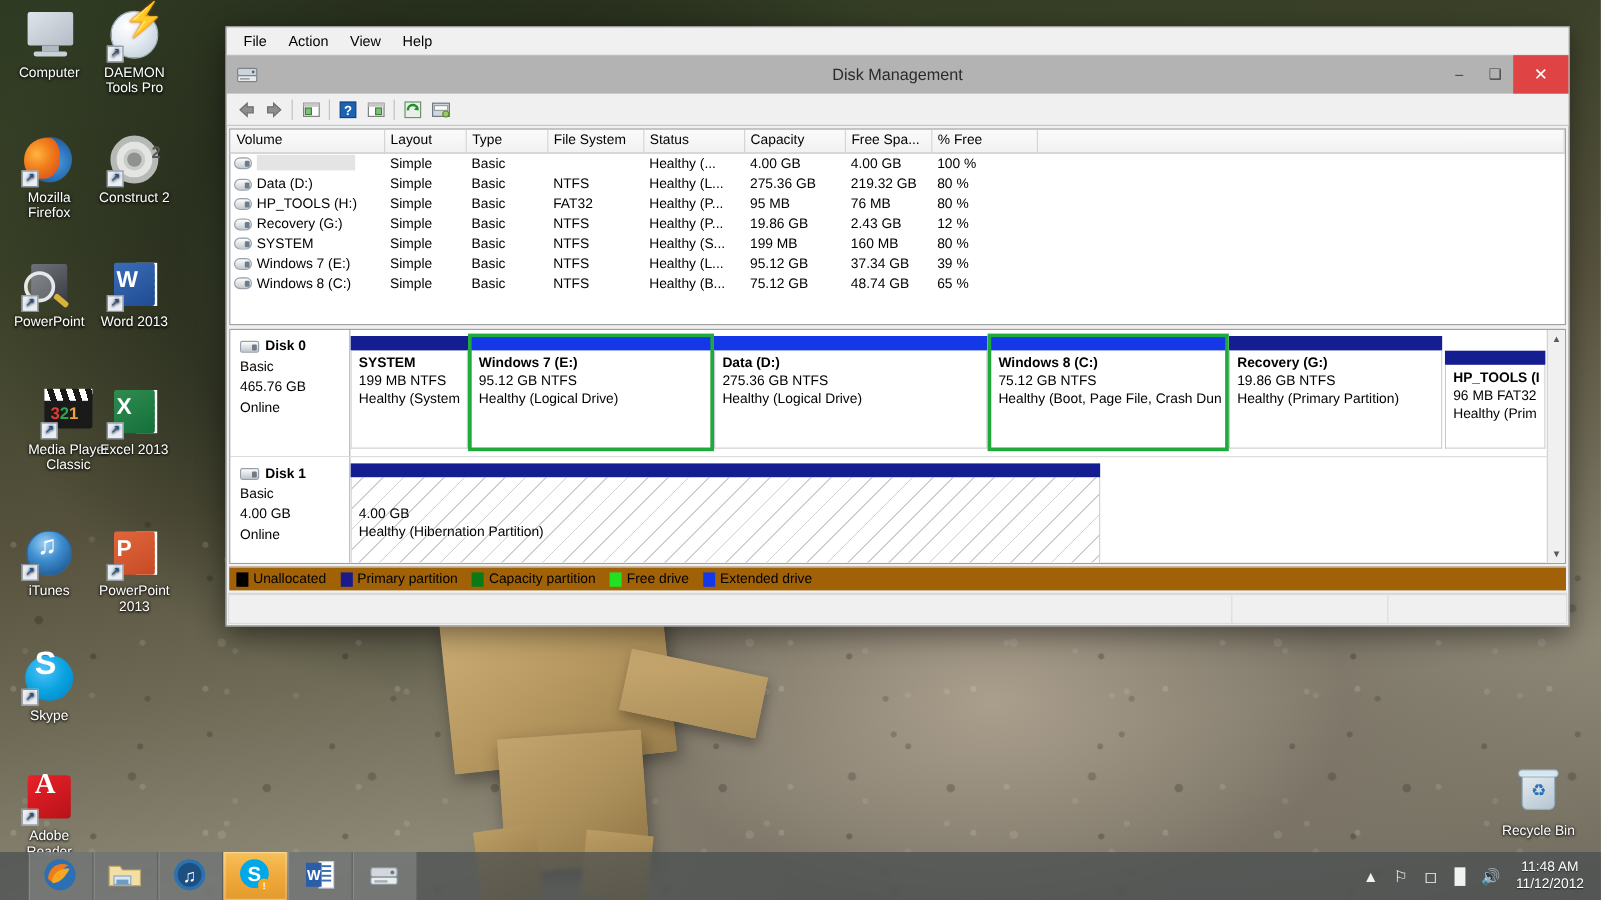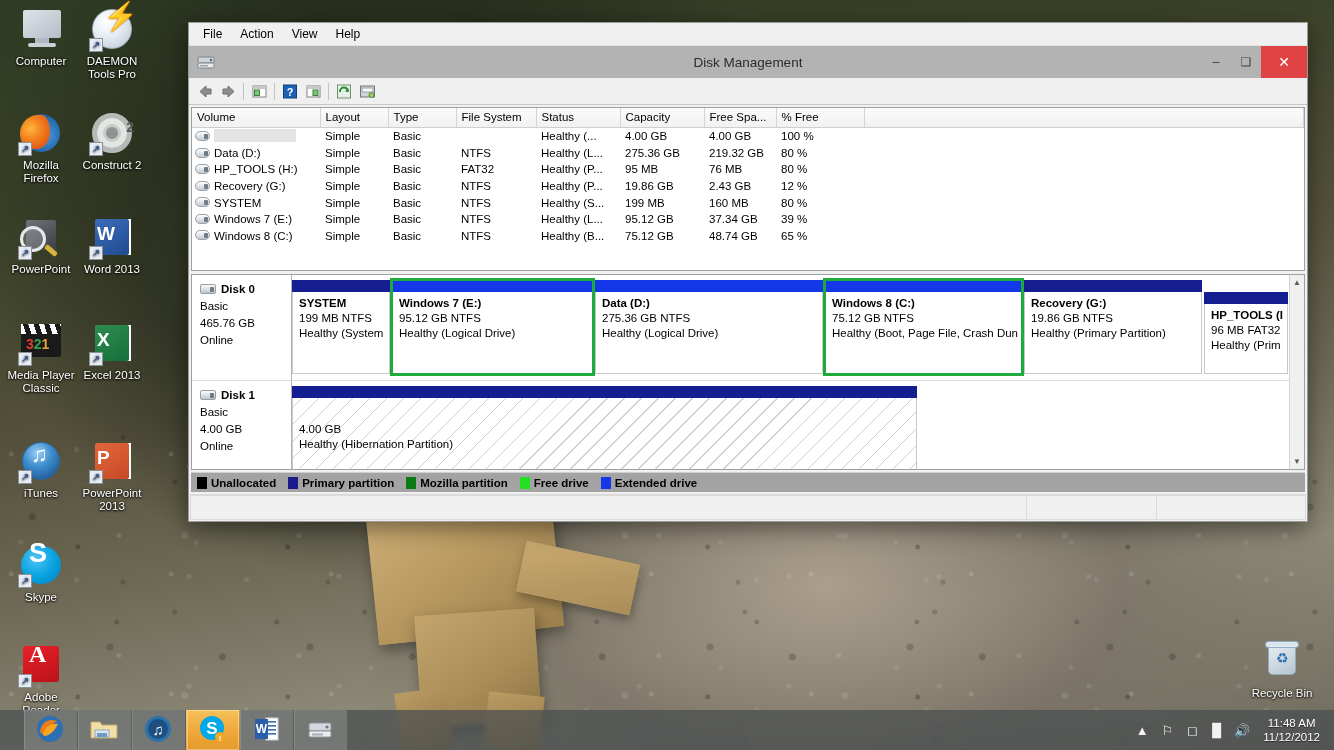--- a/index.html
+++ b/index.html
@@ -329,21 +329,21 @@
   #vscroll {
     width: 15px; flex: none; background: #f0f0f0; border-left: 1px solid #d3d3d3;
     display: flex; flex-direction: column; justify-content: space-between;
   }
   .sbtn { height: 15px; display:flex; align-items:center; justify-content:center;
      font-size: 8px; color: #5a5a5a; background: #f0f0f0; }
 
   #legend {
     height: 20px; flex: none; display: flex; align-items: center;
     padding-left: 6px; gap: 5px; font-size: 11.5px;
-    background: #a3a3a3; border-top: 1px solid #cfcfcf; margin: 2px 2px 0 2px; font-weight: bold;
+    background: #a16207; border-top: 1px solid #cfcfcf; margin: 2px 2px 0 2px;
   }
   .lg { display: flex; align-items: center; gap: 4px; margin-right: 7px; }
   .lg .sw { width: 10px; height: 12px; display: inline-block; }
 
   #statusbar {
     height: 26px; flex: none; display: flex; align-items: stretch;
     background: #f0f0f0; border-top: 1px solid #d8d8d8; margin: 2px 1px 1px 1px;
   }
   .sbpane { border: 1px solid #dcdcdc; border-right: 0; }
   .sbpane:last-child { border-right: 1px solid #dcdcdc; }
@@ -413,21 +413,21 @@
     <div class="dicon" style="left:75px; top:212px;">
       <span class="glyph ic-word">
         <span class="page"></span>
           <span class="doc"></span>
           <span class="letter">W</span>
         <span class="shortcut-arrow">↗</span>
       </span>
       <span class="lbl">Word 2013</span>
     </div>
 
-    <div class="dicon" style="left:4px;  top:318px;">
+    <div class="dicon" style="left:20px;  top:318px;">
       <span class="glyph ic-mpc">
         <span class="board"></span>
           <span class="stripes"></span>
         <span class="nums"><span class="n3">3</span><span class="n2">2</span><span class="n1">1</span></span>
         <span class="shortcut-arrow">↗</span>
       </span>
       <span class="lbl">Media Player Classic</span>
     </div>
 
     <div class="dicon" style="left:75px; top:318px;">
@@ -759,21 +759,21 @@
         <div class="lg">
           <span class="sw" style="background: rgb(0, 0, 0);"></span>
           <span>Unallocated</span>
         </div>
         <div class="lg">
           <span class="sw" style="background: rgb(26, 26, 140);"></span>
           <span>Primary partition</span>
         </div>
         <div class="lg">
           <span class="sw" style="background: rgb(10, 122, 20);"></span>
-          <span>Mozilla partition</span>
+          <span>Capacity partition</span>
         </div>
         <div class="lg">
           <span class="sw" style="background: rgb(34, 224, 34);"></span>
           <span>Free drive</span>
         </div>
         <div class="lg">
           <span class="sw" style="background: rgb(20, 55, 232);"></span>
           <span>Extended drive</span>
         </div>
       </div>

